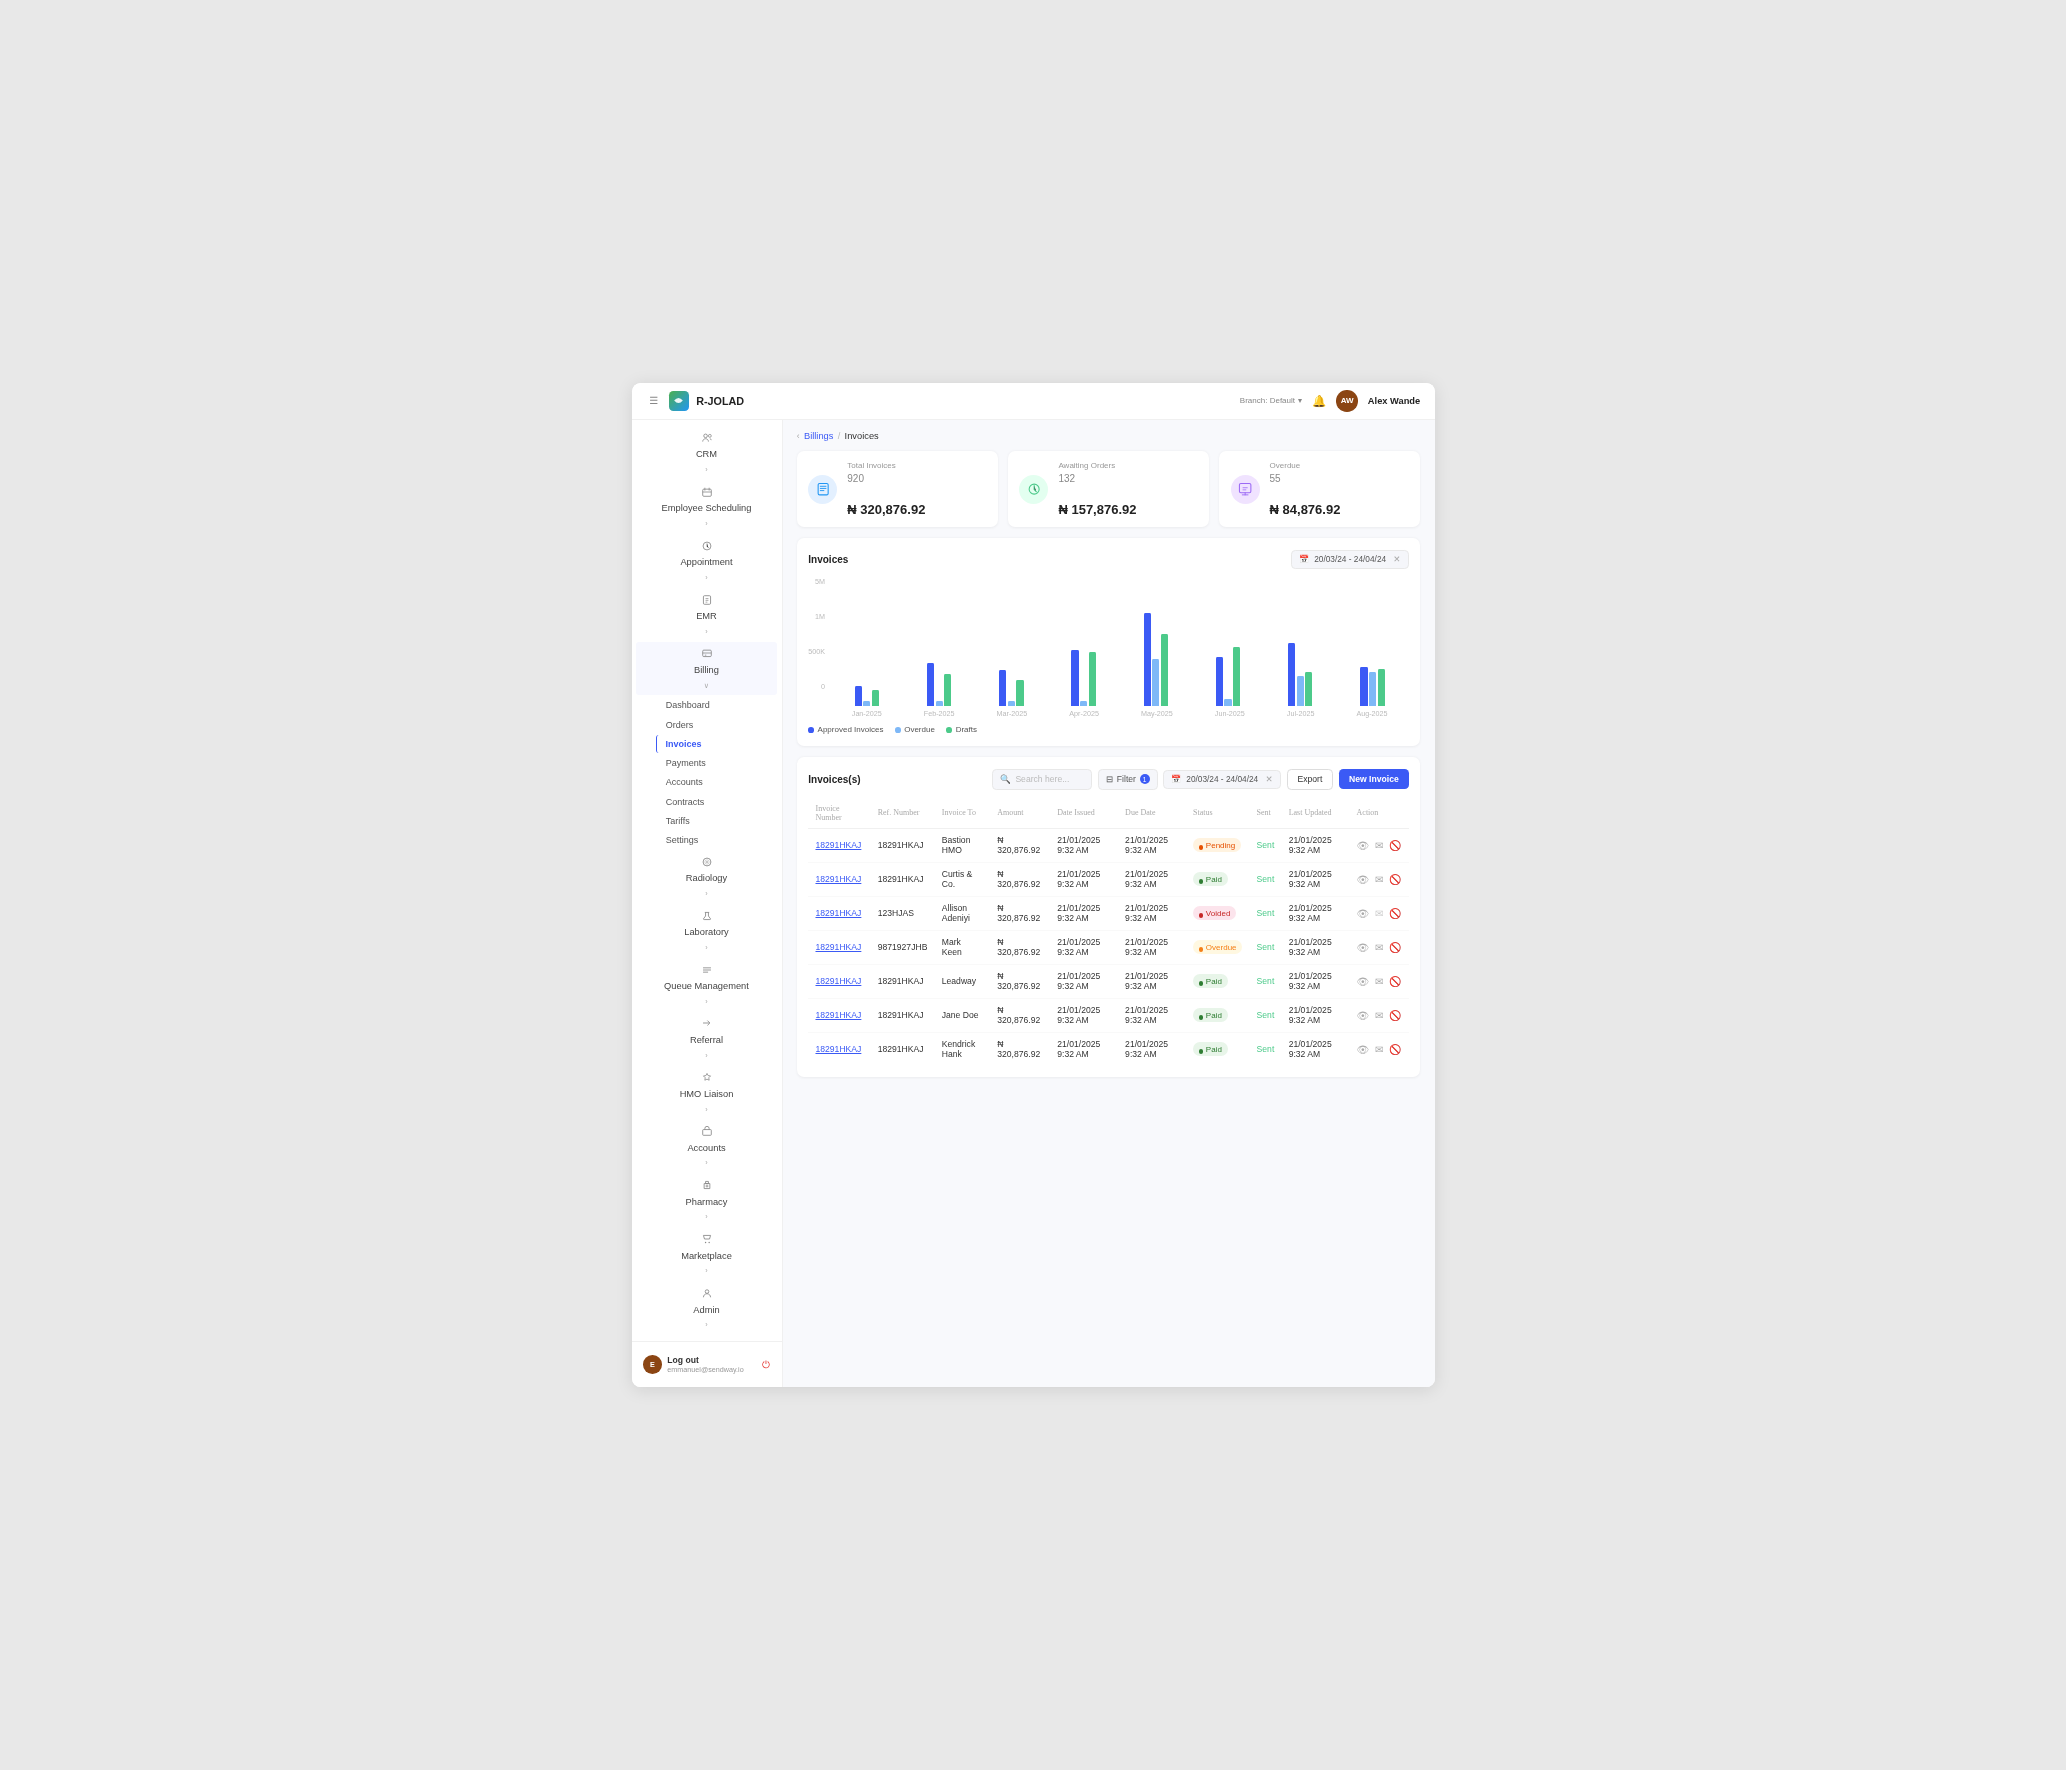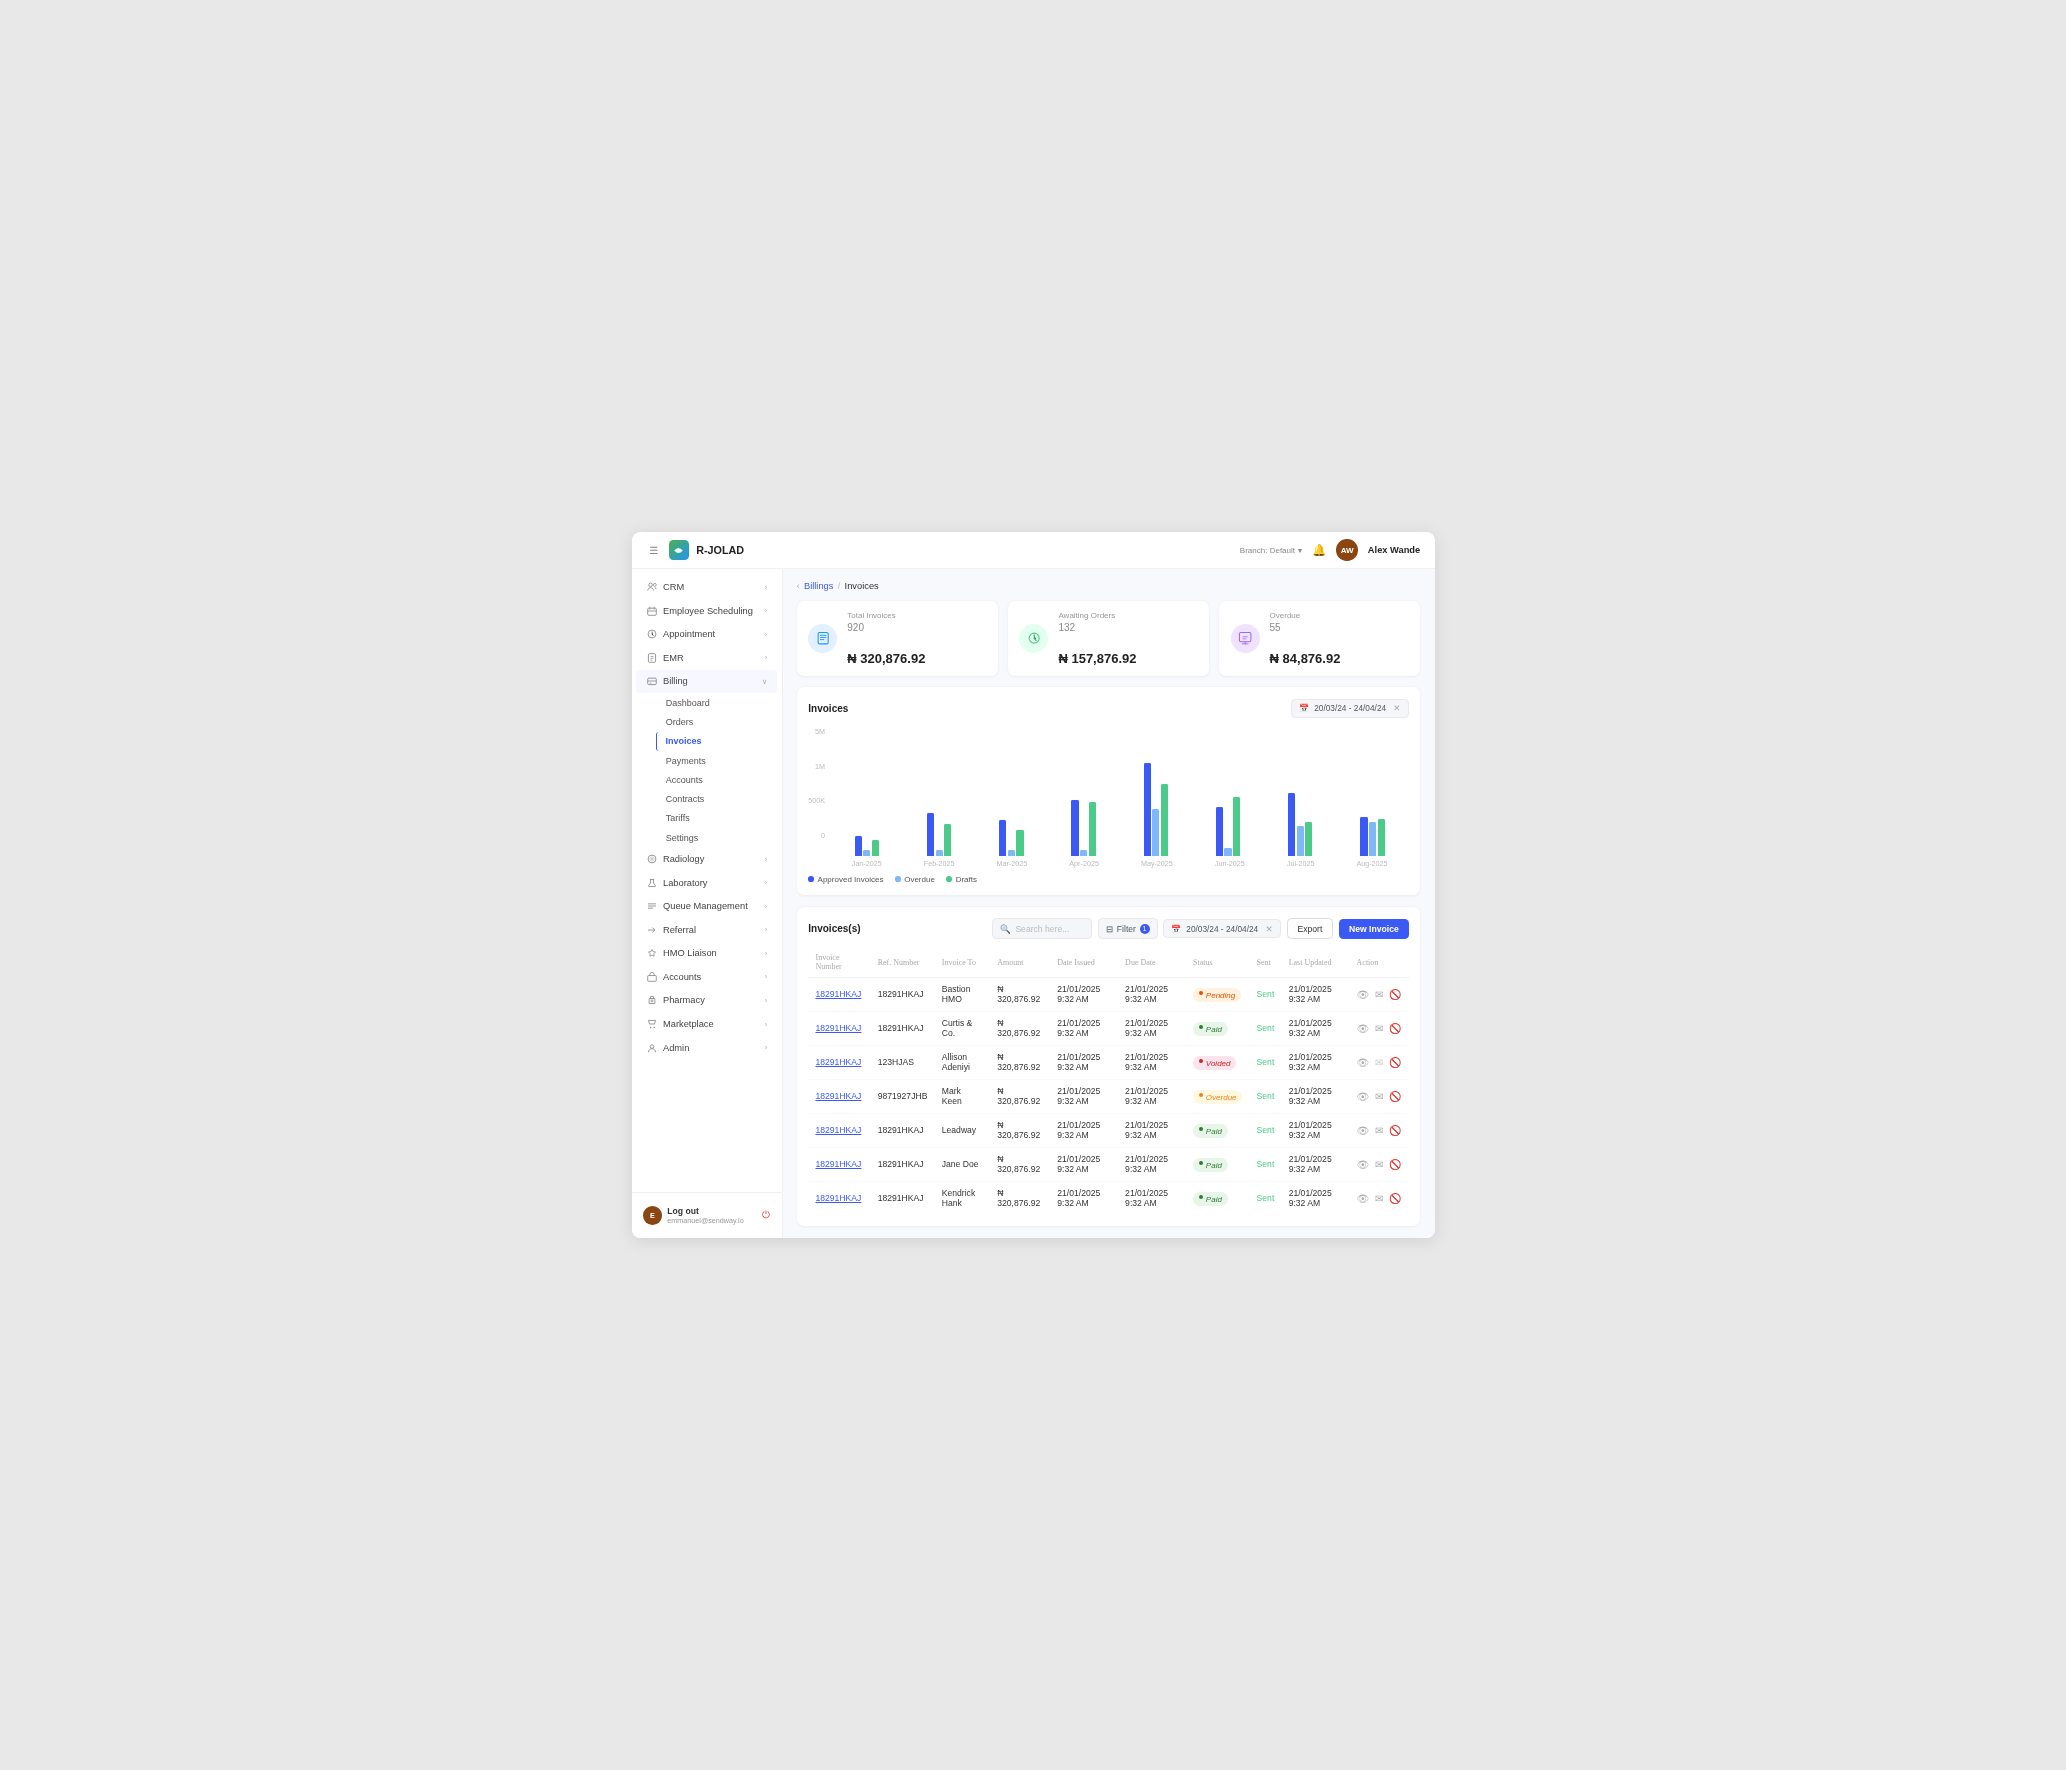--- a/index.html
+++ b/index.html
@@ -15,21 +15,21 @@
     .branch-selector { font-size: 8.6px; color: #555; display: flex; align-items: center; gap: 3px; cursor: pointer; }
     .branch-selector span { color: #888; font-size: 8px; }
     .bell-icon { font-size: 11.5px; color: #888; cursor: pointer; position: relative; }
     .user-avatar { width: 21.5px; height: 21.5px; border-radius: 50%; background: #8B4513; display: flex; align-items: center; justify-content: center; color: #fff; font-size: 8px; font-weight: bold; overflow: hidden; }
     .user-name { font-size: 9.3px; font-weight: 600; color: #222; }
     
     .main-layout { display: flex; flex: 1; overflow: hidden; }
     
     .sidebar { width: 151px; background: #fff; border-right: 0.7px solid #f0f0f0; display: flex; flex-direction: column; flex-shrink: 0; overflow-y: auto; }
     .sidebar-section { flex: 1; padding: 5.7px 0; }
-    .sidebar-item { display: flex; align-items: center; gap: 5.7px; padding: 5.7px 10px; cursor: pointer; font-size: 9.3px; color: #444; border-radius: 2.9px; margin: 0.7px 4.3px; transition: background 0.15s; }
+    .sidebar-item { display: flex; align-items: center; gap: 5.7px; padding: 5.7px 10px; cursor: pointer; font-size: 9.3px; color: #444; border-radius: 2.9px; margin: 0.7px 4.3px; transition: background 0.15s; flex-direction: column; }
     .sidebar-item-icon { width: 11.5px; height: 11.5px; display: flex; align-items: center; justify-content: center; color: #888; flex-shrink: 0; }
     .sidebar-item-label { flex: 1; }
     .sidebar-chevron { font-size: 7.2px; color: #aaa; }
     
     .sidebar-submenu { padding-left: 20px; }
     .sidebar-subitem { display: flex; align-items: center; padding: 4.3px 10px; cursor: pointer; font-size: 9px; color: #555; border-radius: 2.9px; margin: 0.7px 4.3px; }
     .sidebar-subitem.active { color: #3b5af5; font-weight: 600; border-left: 1.4px solid #3b5af5; padding-left: 8.6px; }
     
     .billing-parent { background: #f7f8ff; }
     
@@ -85,21 +85,21 @@
     .filter-btn { display: flex; align-items: center; gap: 3.6px; background: #f5f6fa; border-radius: 4.3px; padding: 4.3px 7.2px; font-size: 8.6px; color: #555; border: 0.7px solid #e8e8e8; cursor: pointer; }
     .filter-badge { background: #3b5af5; color: #fff; border-radius: 50%; width: 10px; height: 10px; font-size: 6.5px; display: inline-flex; align-items: center; justify-content: center; }
     .export-btn { background: #fff; border: 0.7px solid #ddd; border-radius: 4.3px; padding: 4.3px 10px; font-size: 8.6px; color: #333; cursor: pointer; font-weight: 500; }
     .new-invoice-btn { background: #3b5af5; color: #fff; border: none; border-radius: 4.3px; padding: 5px 10px; font-size: 8.6px; font-weight: 600; cursor: pointer; }
     
     .inv-table { width: 100%; border-collapse: collapse; font-size: 8.6px; }
     .inv-table th { text-align: left; padding: 5.7px 7.2px; color: #aaa; font-weight: 500; font-size: 8px; border-bottom: 0.7px solid #f0f0f0; font-family: Liberation Serif, serif; }
     .inv-table td { padding: 6.5px 7.2px; color: #333; border-bottom: 0.7px solid #f9f9f9; vertical-align: middle; }
     .inv-table tr:last-child td { border-bottom: none; }
     .inv-link { color: #3b5af5; text-decoration: underline; cursor: pointer; font-size: 8.6px; }
-    .status-badge { display: inline-flex; align-items: flex-start; gap: 2.9px; padding: 2.2px 5.7px; border-radius: 8.6px; font-size: 8px; font-weight: 500; font-style: italic; }
+    .status-badge { display: inline-flex; align-items: flex-end; gap: 2.9px; padding: 2.2px 5.7px; border-radius: 8.6px; font-size: 8px; font-weight: 500; }
     .status-badge.pending { background: #fff3e0; color: #e65100; }
     .status-badge.paid { background: #e8f5e9; color: #2e7d32; }
     .status-badge.voided { background: #fce4ec; color: #c62828; }
     .status-badge.overdue { background: #fff8e1; color: #f57f17; }
     .status-dot { width: 4.3px; height: 4.3px; border-radius: 50%; display: inline-block; }
     .dot-pending { background: #e65100; }
     .dot-paid { background: #2e7d32; }
     .dot-voided { background: #c62828; }
     .dot-overdue { background: #f57f17; }
     .action-icons { display: flex; align-items: center; gap: 5.7px; }

